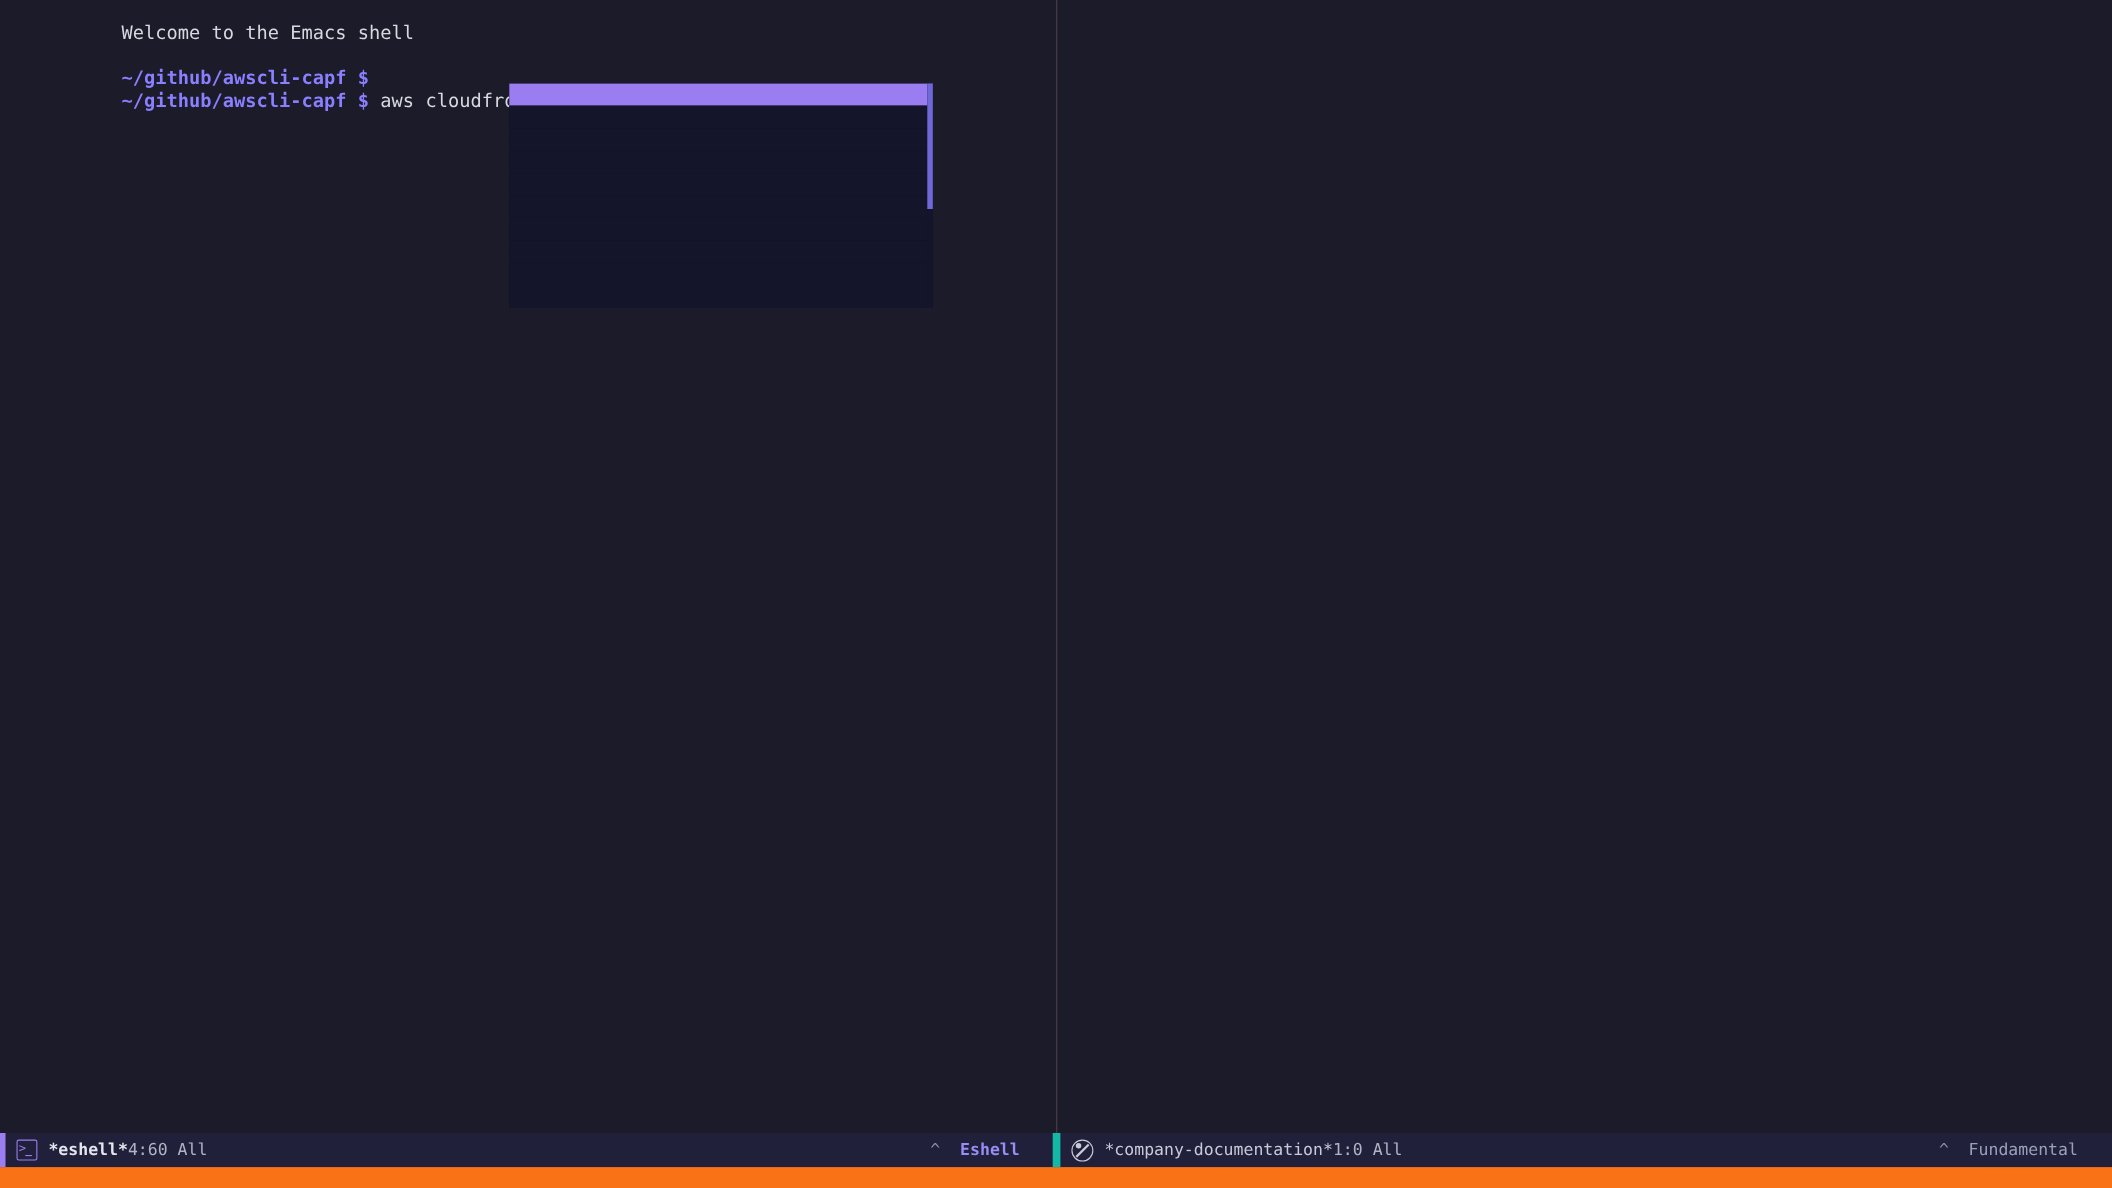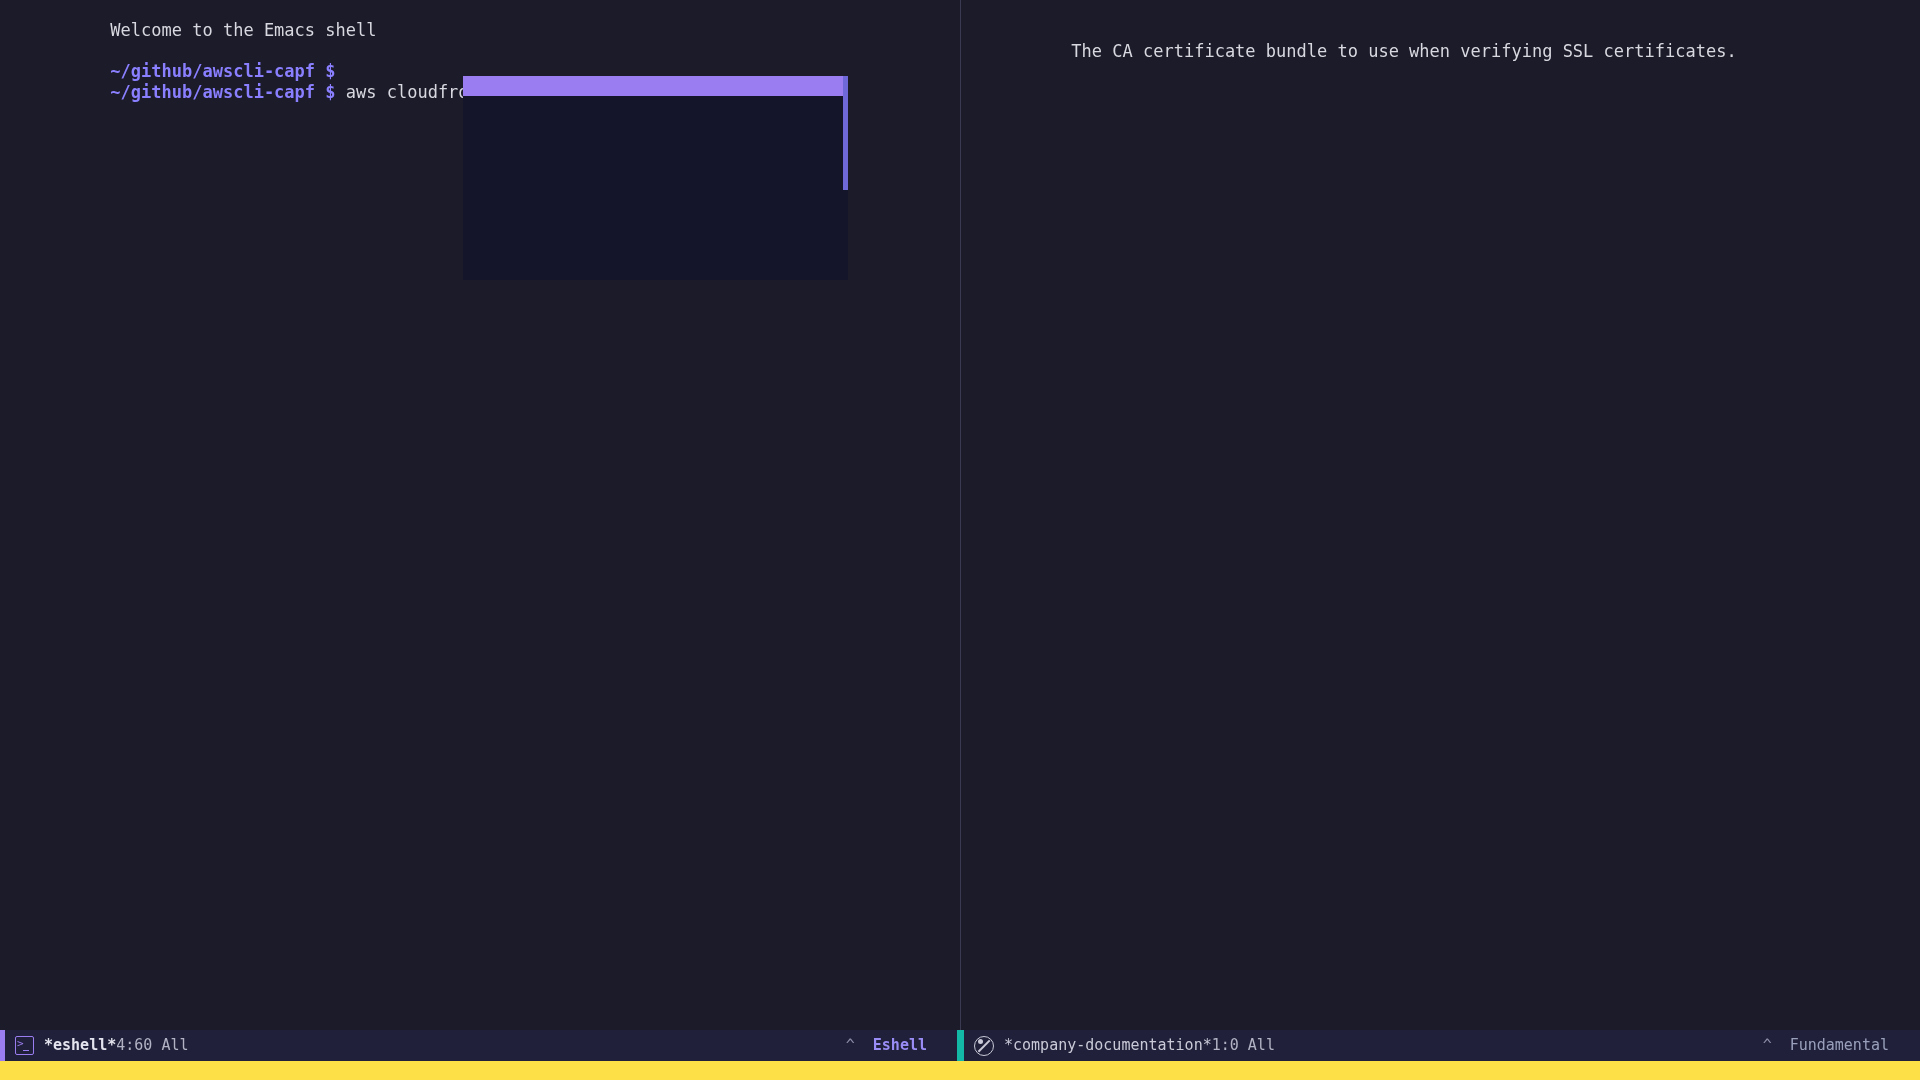--- a/index.html
+++ b/index.html
@@ -15,21 +15,21 @@
     font-size: 17px;
     line-height: 20.4px;
     color: #d8d8e0;
     -webkit-font-smoothing: antialiased;
   }
 
   #frame {
     position: relative;
     width: 1920px;
     height: 1080px;
-    background: #fde047;
+    background: #f97316;
   }
 
   
   #windows {
     position: absolute;
     left: 0; top: 0;
     width: 1920px;
     height: 1030px;
   }
 
@@ -332,23 +332,20 @@
     <div class="vdivider"></div>
 
     <div class="window" id="window-right">
       <div class="buf">
 
 
         <div class="doc-line">
           <span></span>
         </div>
 
-        <div class="doc-line">
-          <span>The CA certificate bundle to use when verifying SSL certificates.</span>
-        </div>
 
       </div>
     </div>
 
   </div>
 
   <div id="modeline">
 
     <div class="ml-seg" id="ml-left">
       <div class="ml-bar"></div>

